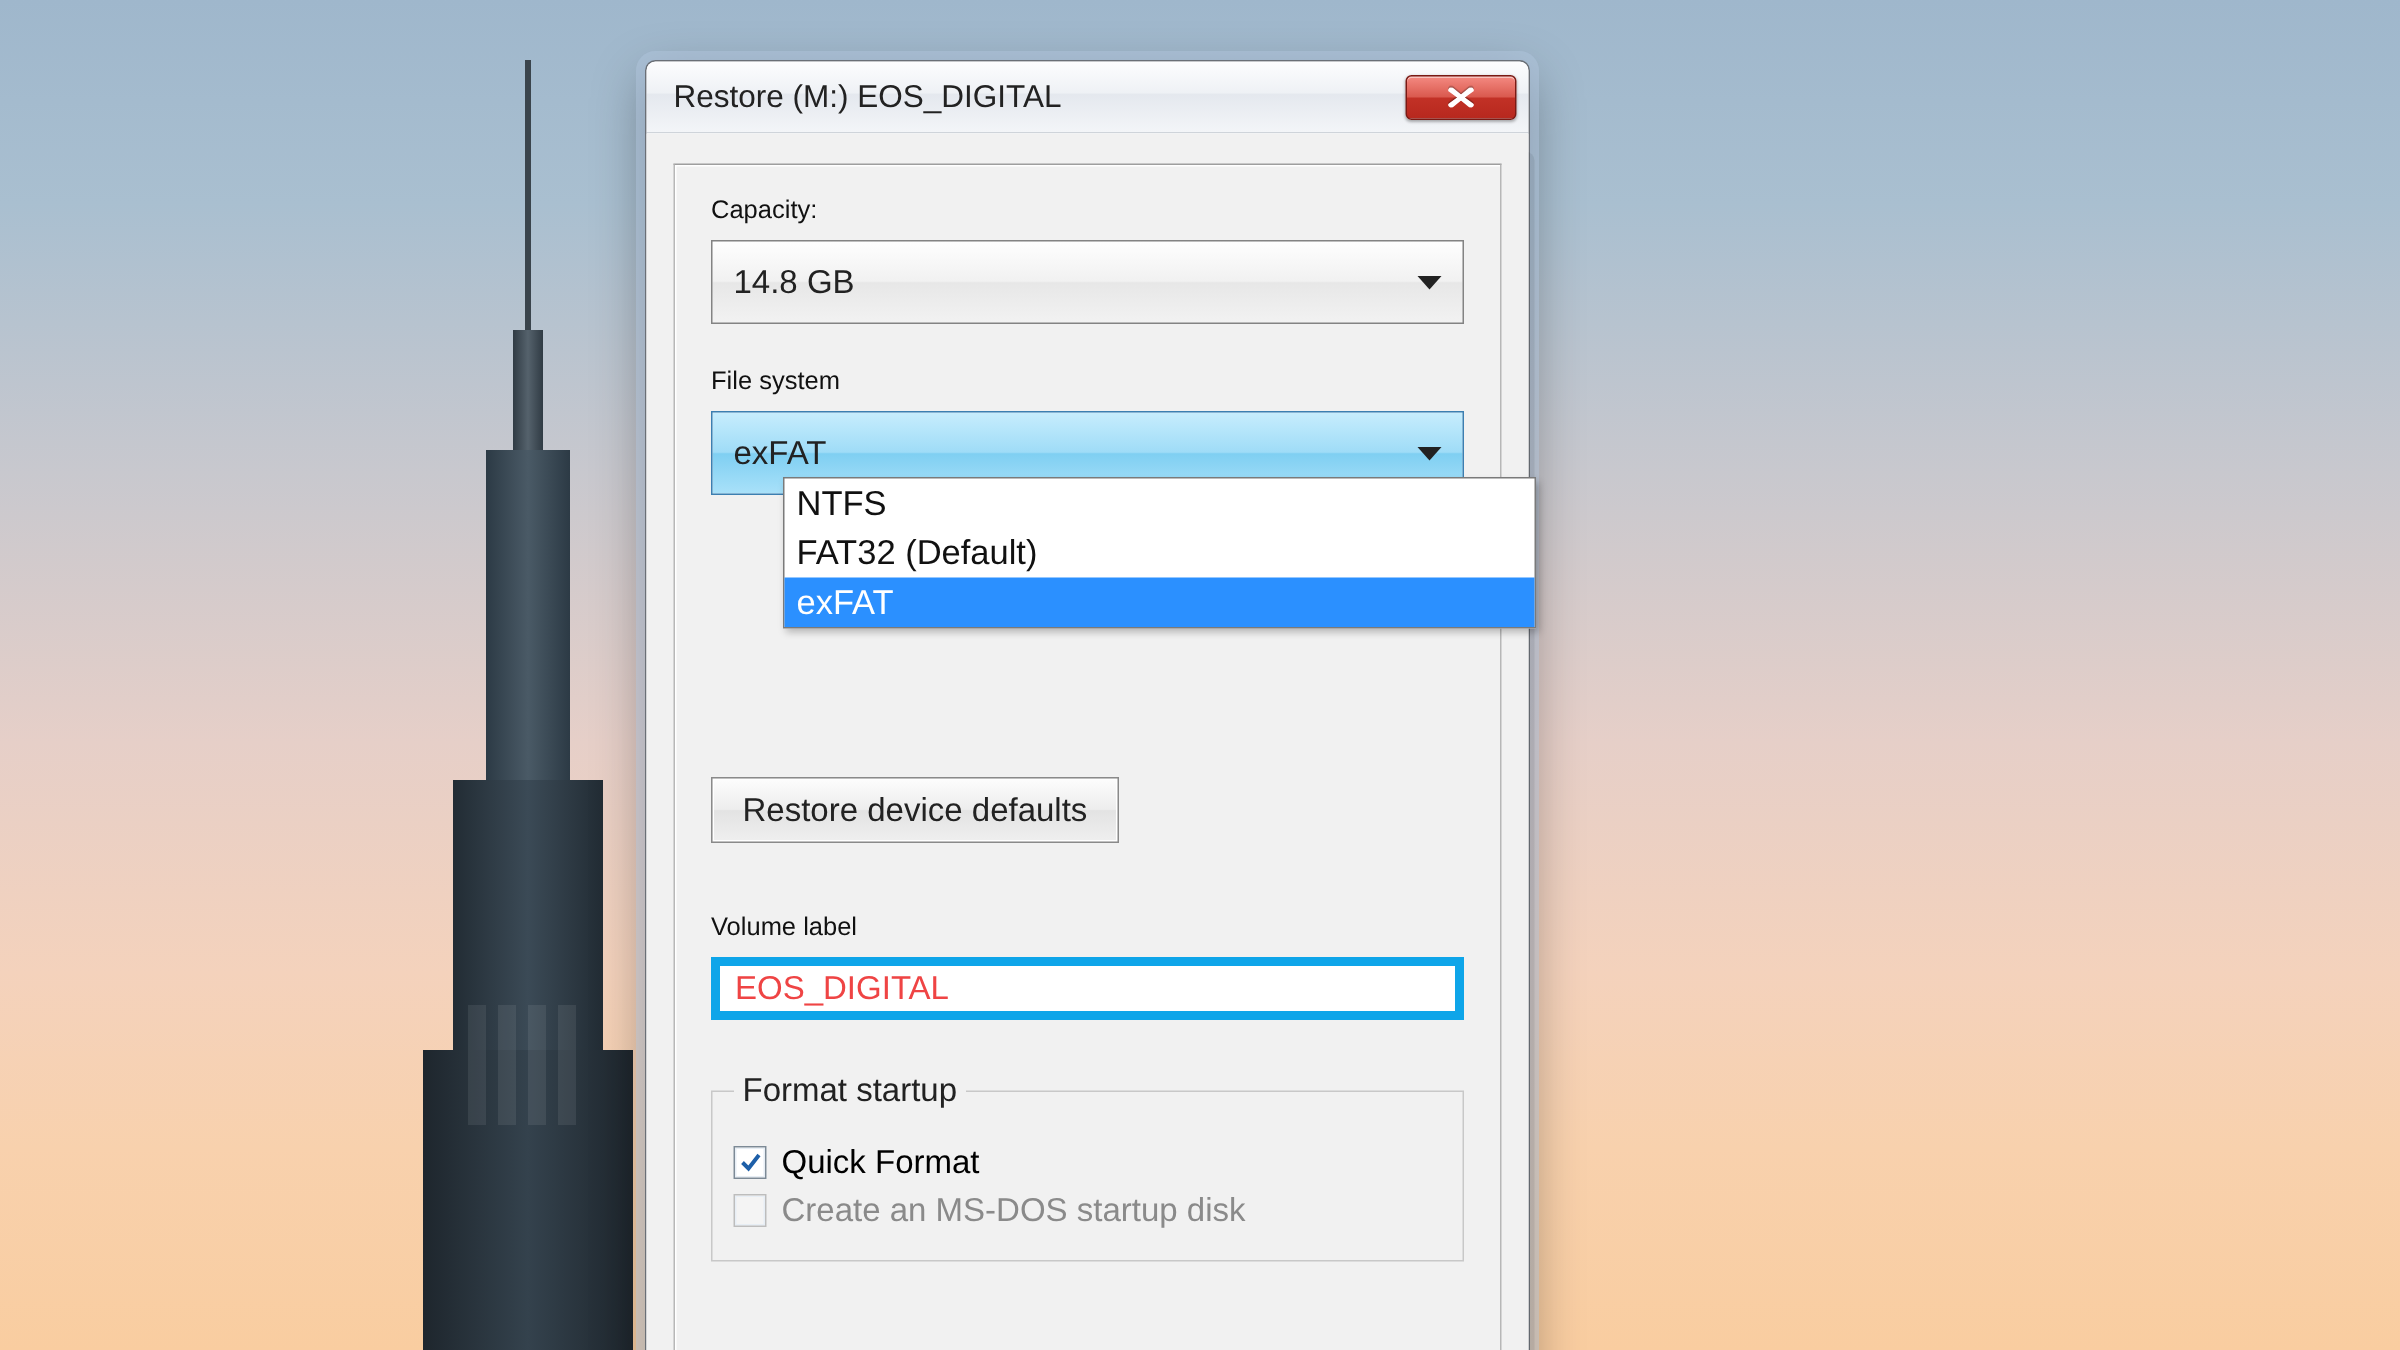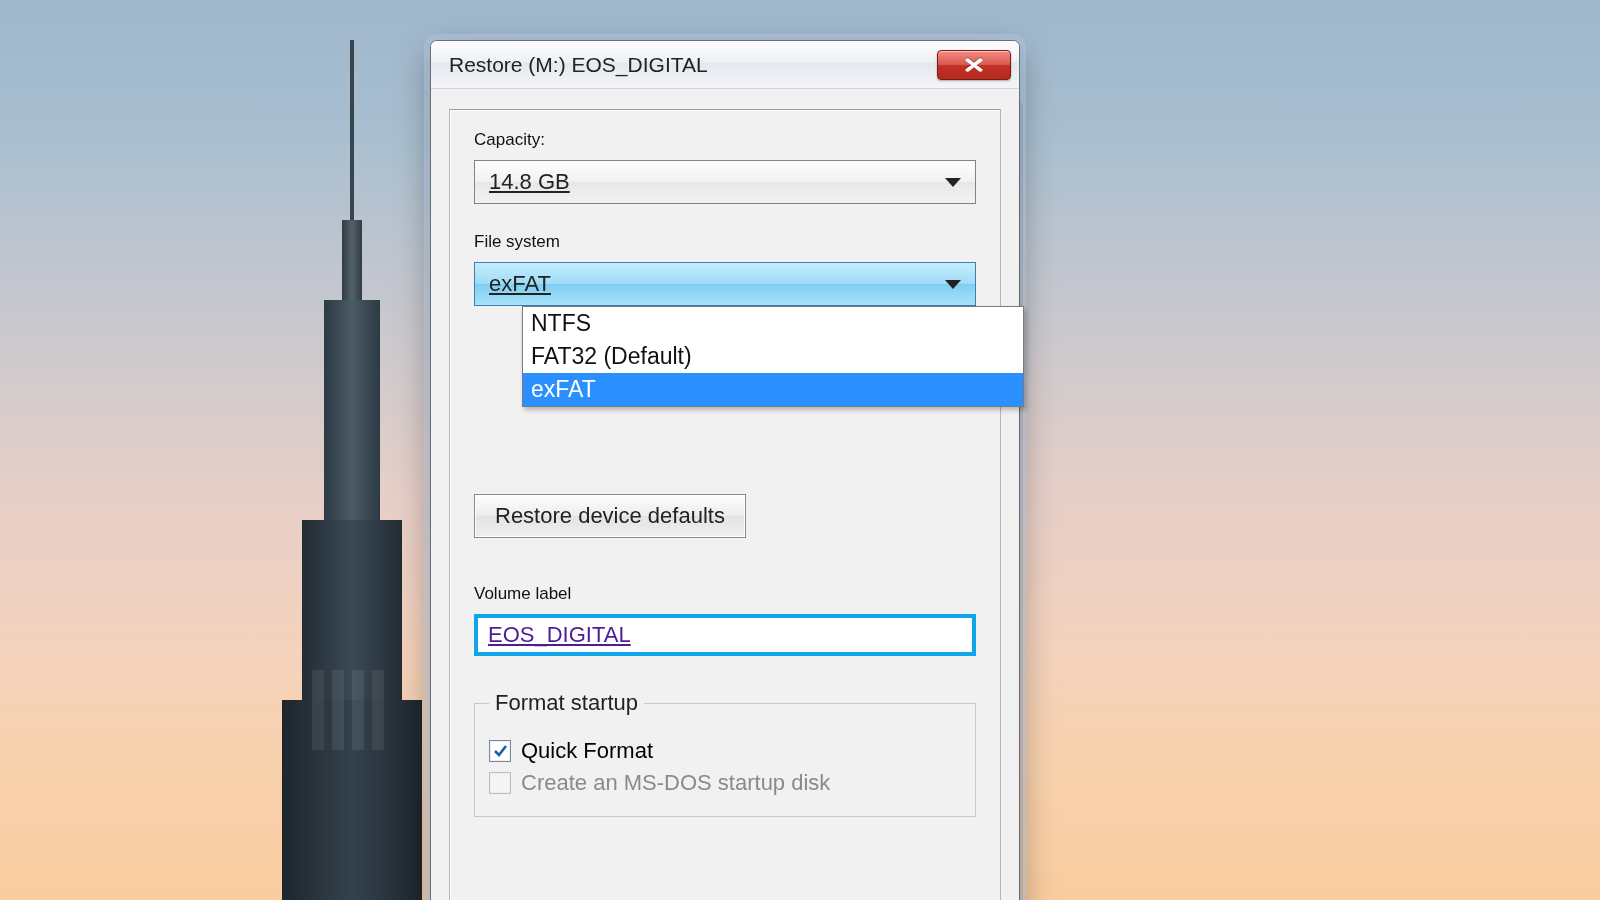--- a/index.html
+++ b/index.html
@@ -79,28 +79,27 @@
     border: 1px solid #b7b7b7;
     border-top-color:#9e9e9e;
     background:#f1f1f1;
     padding: 20px 24px 30px 24px;
     min-height: 810px;
     box-shadow: inset 1px 1px 0 #fff;
   }
   .lbl { font-size: 17px; color:#111; margin-bottom: 10px; }
 
   .combo {
-    height: 44px; width: 100%;
+    height: 56px; width: 100%;
     border: 1px solid #838383;
     background: linear-gradient(to bottom,#fefefe,#f1f1f1 49%,#e7e7e7 51%,#f2f2f2);
     display:flex; align-items:center; justify-content:space-between;
     padding: 15px 14px; font-size:22px; color:#222;
     cursor: pointer;
     position: relative;
-    text-decoration: underline;
   }
   .combo.open {
     background: linear-gradient(to bottom,#c7edfd,#9fdcf7 49%,#7fcff2 51%,#a9e1f9);
     border-color:#3c7fb1;
   }
   .combo .arrow {
     width:0;height:0;border-left:8px solid transparent;border-right:8px solid transparent;
     border-top:9px solid #222;
   }
   .dropdown {
@@ -120,23 +119,23 @@
     font-size:22px; color:#222;
     border:1px solid #8a8a8a;
     background:linear-gradient(to bottom,#fdfdfd,#ededed 49%,#e3e3e3 51%,#efefef);
     cursor:pointer;
     box-shadow: inset 0 0 0 1px #fff;
     margin-top: 48px;
   }
 
   .textbox {
     height:42px; width:100%;
-    border:4px solid #0ea5e9;
+    border:6px solid #0ea5e9;
     background:#fff; padding:0 10px;
-    font-size:22px; color:#4c1d95;text-decoration:underline;
+    font-size:22px; color:#ef4444;
   }
 
   fieldset.fo {
     border:1px solid #c8c8c8; padding:16px 14px 20px 14px; margin-top:6px;
   }
   fieldset.fo legend { font-size:22px; color:#222; padding:0 6px; }
   .chk-row { display:flex; align-items:center; gap:10px; font-size:22px; margin-top:6px; }
   .chk-row.disabled { color:#8a8a8a; }
   .chk {
     width:22px; height:22px; border:1px solid #7d8a96; background:#fff;

